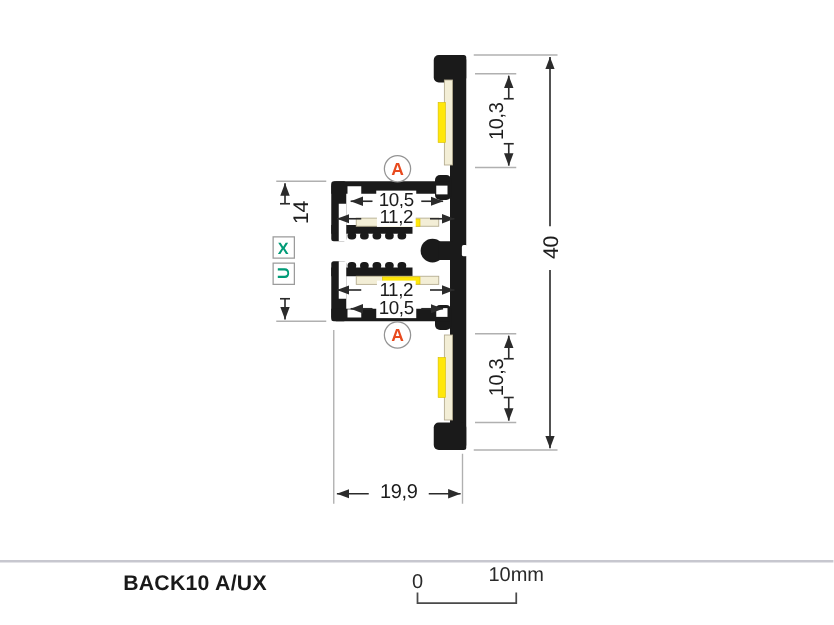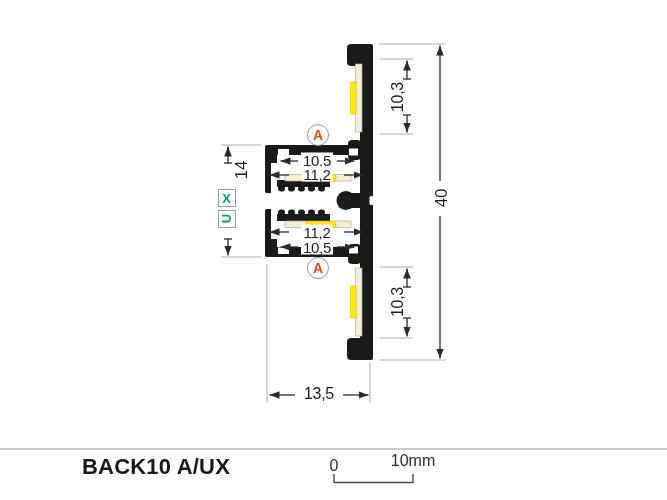--- a/index.html
+++ b/index.html
@@ -15,21 +15,21 @@
   .lbl.mid{font-size:16px;}
   .marker-a{position:absolute;width:22px;height:22px;border:1.5px solid #949494;border-radius:50%;
             background:#fff;display:flex;align-items:center;justify-content:center;
             font-size:14px;font-weight:bold;color:#e84a1e;box-sizing:border-box;}
   .marker-box{position:absolute;width:18px;height:18px;border:1.5px solid #9b9b9b;background:#fff;
               display:flex;align-items:center;justify-content:center;font-size:13px;font-weight:bold;
               color:#009b77;box-sizing:border-box;}
   .marker-box .rotglyph{display:block;transform:rotate(-90deg);line-height:1;}
   .footer-divider{position:absolute;left:0;top:448px;width:667px;height:2px;background:#c7c7cf;}
   .product-name{position:absolute;left:156px;top:467px;transform:translate(-50%,-50%);
-                font-size:22px;font-weight:bold;letter-spacing:0.2px;color:#191919;}
+                font-size:17px;font-weight:bold;letter-spacing:0.2px;color:#191919;}
   .scale-num{position:absolute;transform:translate(-50%,-50%);font-size:16px;color:#2a2a2a;}
 </style>
 </head>
 <body>
 
 <div class="canvas">
   <div class="drawing">
 
     <svg class="geom" width="667" height="500" viewBox="0 0 667 500">
       <defs>
@@ -141,21 +141,21 @@
 
         <line x1="298" y1="247" x2="280.5" y2="247" marker-end="url(#ah)"></line>
         <line x1="337" y1="247" x2="354.5" y2="247" marker-end="url(#ah)"></line>
       </g>
     </svg>
 
     <div class="lbl rot big" style="left:441px;top:198px;">40</div>
     <div class="lbl rot mid" style="left:398px;top:97px;">10,3</div>
     <div class="lbl rot mid" style="left:398px;top:302px;">10,3</div>
     <div class="lbl rot big" style="left:241px;top:170px;">14</div>
-    <div class="lbl mid bg" style="left:319px;top:394px;">13,5</div>
+    <div class="lbl mid bg" style="left:319px;top:394px;">19,9</div>
     <div class="lbl bg" style="left:317px;top:160px;">10,5</div>
     <div class="lbl bg" style="left:317px;top:174px;">11,2</div>
     <div class="lbl bg" style="left:317px;top:232px;">11,2</div>
     <div class="lbl bg" style="left:317px;top:247px;">10,5</div>
 
     <div class="marker-a" style="left:307px;top:124px;">
       <span>A</span>
     </div>
     <div class="marker-a" style="left:307px;top:257px;">
       <span>A</span>

